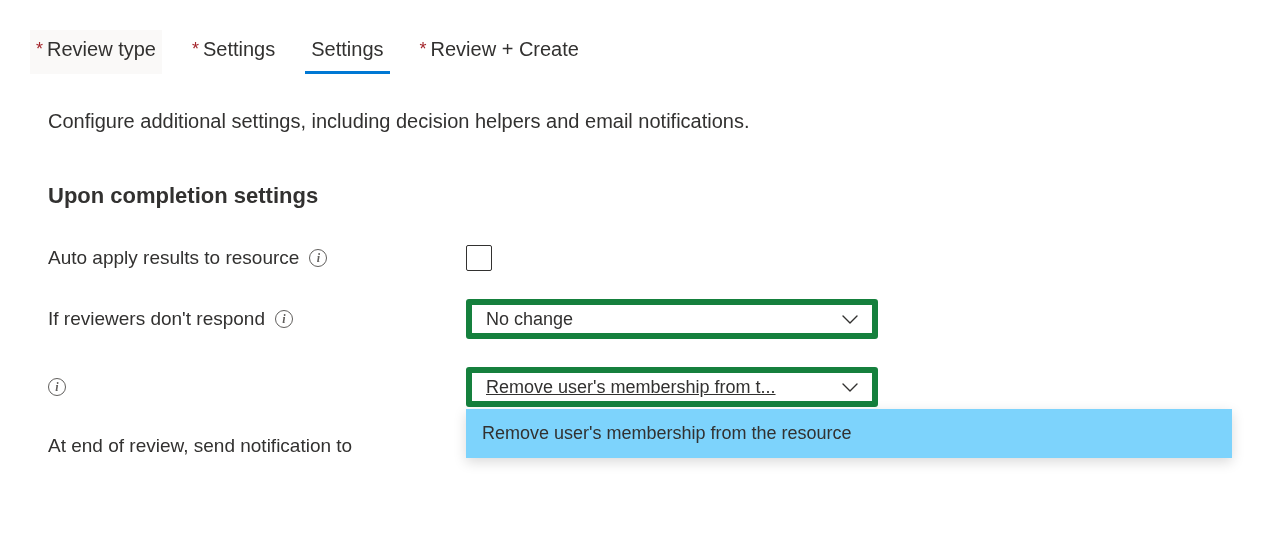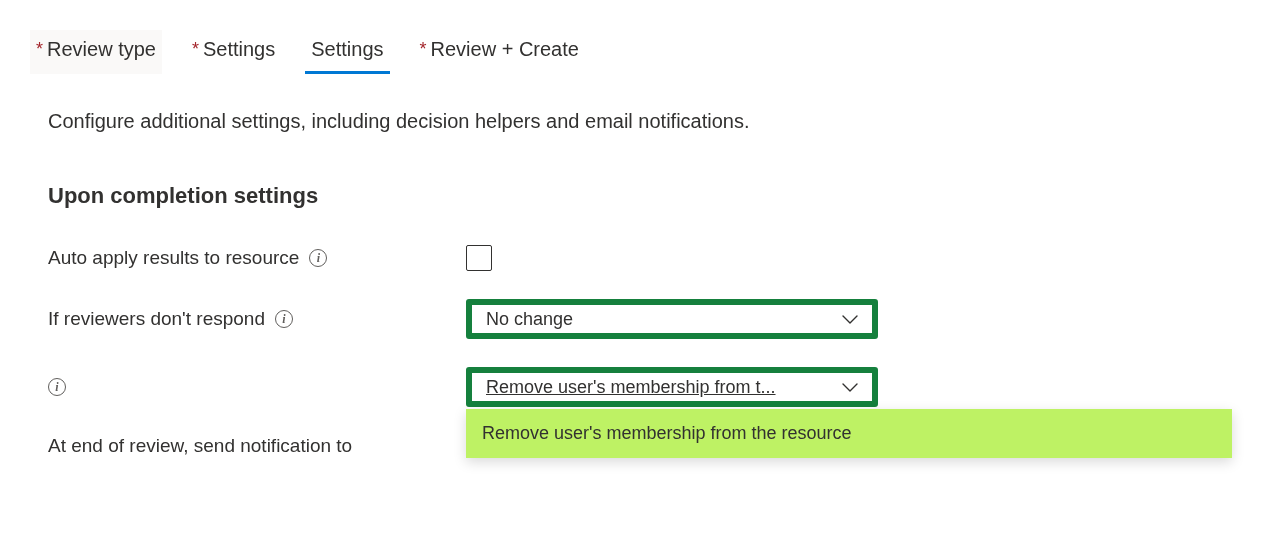--- a/index.html
+++ b/index.html
@@ -124,21 +124,21 @@
       box-shadow: 0 4px 12px rgba(0,0,0,0.15);
       z-index: 10;
     }
     .dropdown-item {
       padding: 14px 16px;
       font-size: 18px;
       color: #323130;
       cursor: pointer;
     }
     .dropdown-item.selected {
-      background: #bef264;
+      background: #7dd3fc;
     }
   </style>
 </head>
 <body>
 
 <div class="tabs">
   <div class="tab highlighted">
     <span class="asterisk">*</span>
     <span>Review type</span>
   </div>

